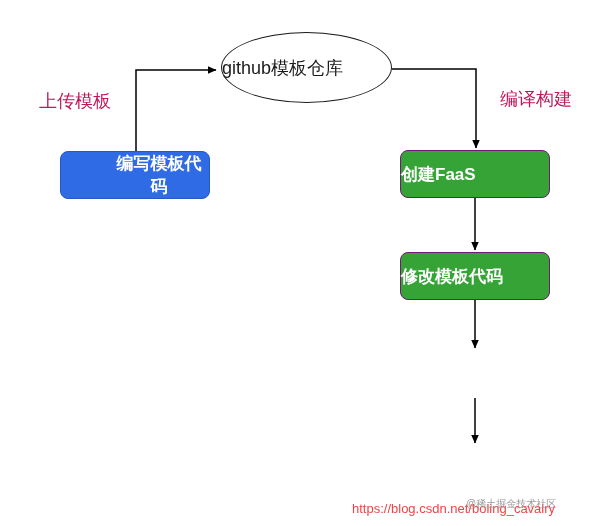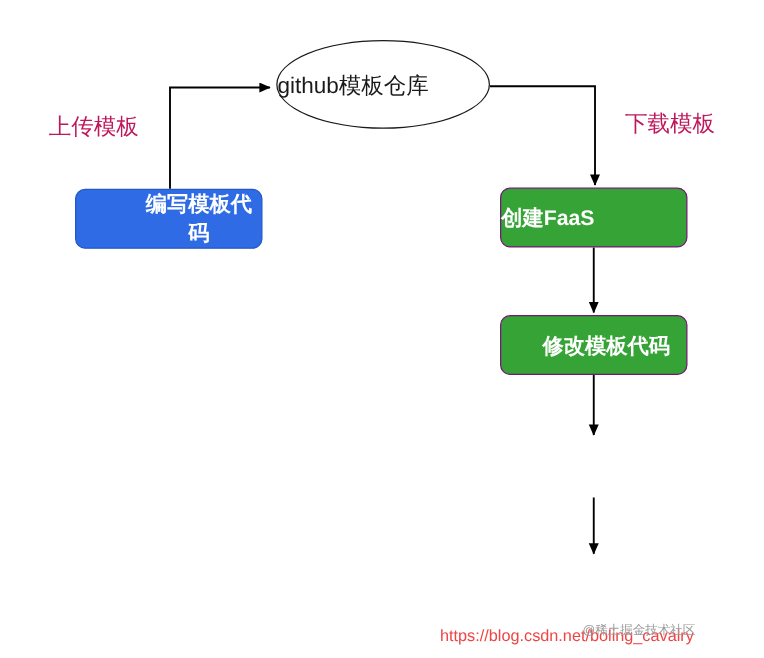--- a/index.html
+++ b/index.html
@@ -46,21 +46,21 @@
     background: #2f6be4;
     border: 1px solid #2458c8;
     padding-left: 48px;
   }
   .green-node {
     left: 400px;
     background: #36a336;
     border: 1px solid #701a75;
   }
   .green-1 { top: 150px; }
-  .green-2 { top: 252px; padding-left: 33px; }
+  .green-2 { top: 252px; }
   .green-3 { top: 350px; }
   .green-4 { top: 445px; }
   .edge-label {
     position: absolute;
     color: #be185d;
     font-size: 18px;
     white-space: nowrap;
   }
   .upload-label { left: 39px; top: 89px; }
   .download-label { left: 500px; top: 87px; }
@@ -101,21 +101,21 @@
 
     <path d="M475,398 L475,443" fill="none" stroke="#000000" stroke-width="1.5" marker-end="url(#arrow)"></path>
   </svg>
 
   <div class="node ellipse-node">
     <span>github模板仓库</span>
   </div>
 
   <div class="edge-label upload-label">上传模板</div>
 
-  <div class="edge-label download-label">下载模板</div>
+  <div class="edge-label download-label">编译构建</div>
 
   <div class="node rect-node blue-node">
     <span>编写模板代码</span>
   </div>
 
   <div class="node rect-node green-node green-1">
     <span>创建FaaS</span>
   </div>
 
   <div class="node rect-node green-node green-2">

